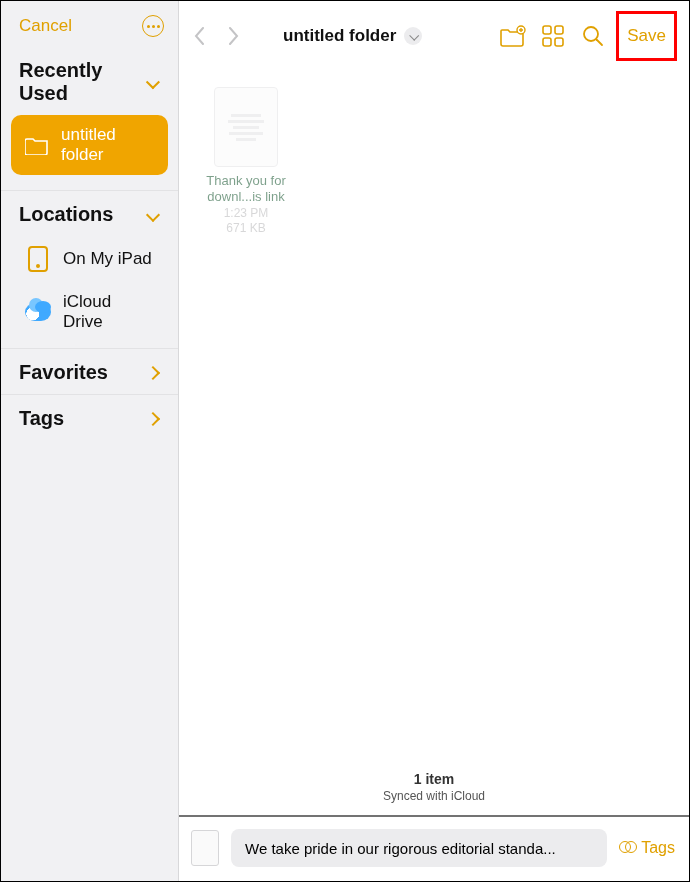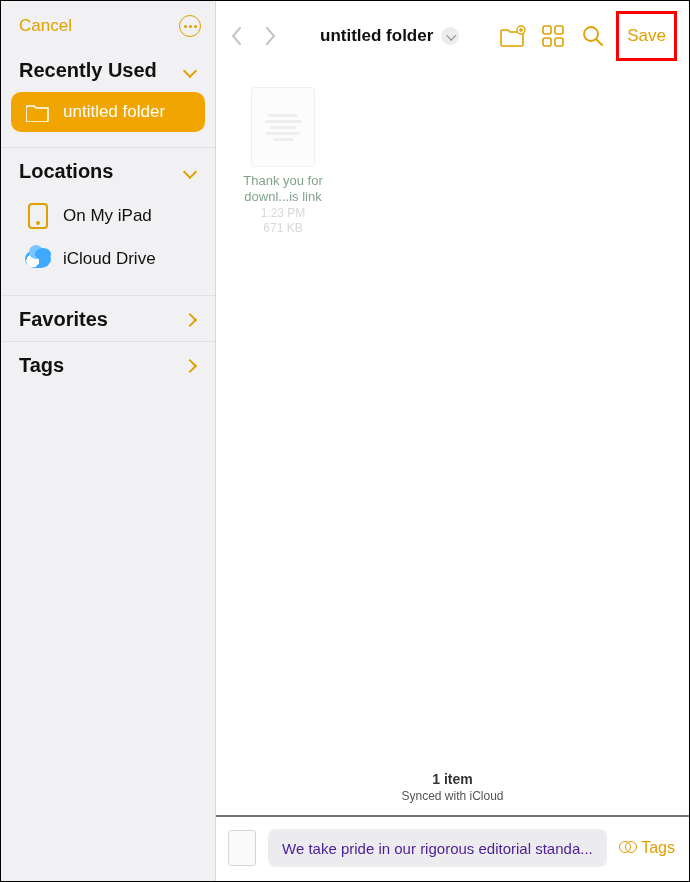--- a/index.html
+++ b/index.html
@@ -7,21 +7,21 @@
       font-family: -apple-system, BlinkMacSystemFont, "Segoe UI", Helvetica, Arial, sans-serif;
       width: 690px;
       height: 882px;
       display: flex;
       background: #fff;
       overflow: hidden;
       border: 1px solid #000;
     }
     
     .sidebar {
-      width: 215px;
+      width: 178px;
       background: #f1f1f3;
       border-right: 1px solid #d8d8da;
       display: flex;
       flex-direction: column;
       padding-top: 8px;
     }
     .sidebar-top {
       display: flex;
       align-items: center;
       justify-content: space-between;
@@ -175,21 +175,21 @@
     .footer-info .sync { font-size:12px; color:#555; margin-top:2px;}
     .name-bar {
       display:flex; align-items:center; gap:12px;
       padding:12px 14px 14px 12px; background:#fff;
     }
     .doc-thumb {
       width:28px; height:36px; border:1px solid #d6d6d8; border-radius:3px; background:#fafafa;
     }
     .name-field {
       flex:1; height:38px; border:none; background:#ececee; border-radius:8px;
-      padding:0 14px; font-size:15px; color:#4c1d95;
+      padding:0 14px; font-size:15px; color:#000000;
       overflow:hidden; text-overflow:ellipsis; white-space:nowrap;
     }
     .tags-btn {
       display:flex; align-items:center; gap:4px;
       color:#e0a000; font-size:16px; background:none; border:none; cursor:pointer;
     }
     .tags-circles {
       position:relative; width:18px; height:14px;
     }
     .tags-circles span{
@@ -237,21 +237,21 @@
     <span>On My iPad</span>
   </div>
 
   <div class="sidebar-item">
     <span class="icon-wrap">
       <span class="cloud-icon"></span>
     </span>
     <span>iCloud Drive</span>
   </div>
 
-  <div class="section-header" style="border-top:1px solid #e2e2e4; margin-top:16px;">
+  <div class="section-header" style="border-top:1px solid #e2e2e4; margin-top:6px;">
     <span>Favorites</span>
     <span class="chev right"></span>
   </div>
 
   <div class="section-header" style="border-bottom:none;">
     <span>Tags</span>
     <span class="chev right"></span>
   </div>
 </aside>
 

